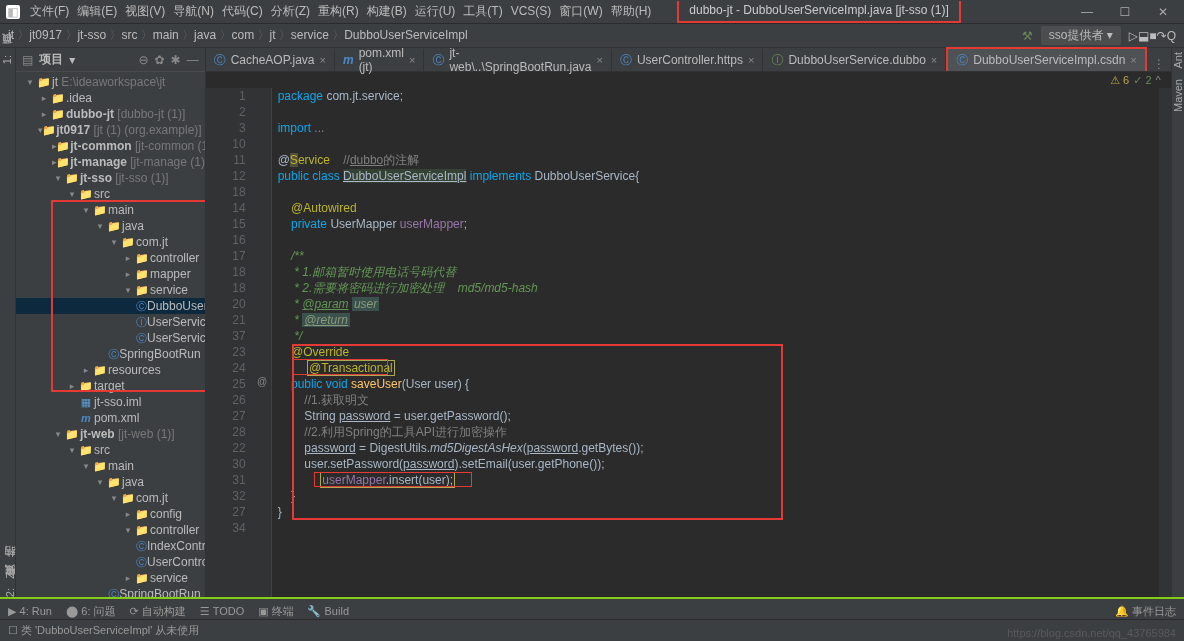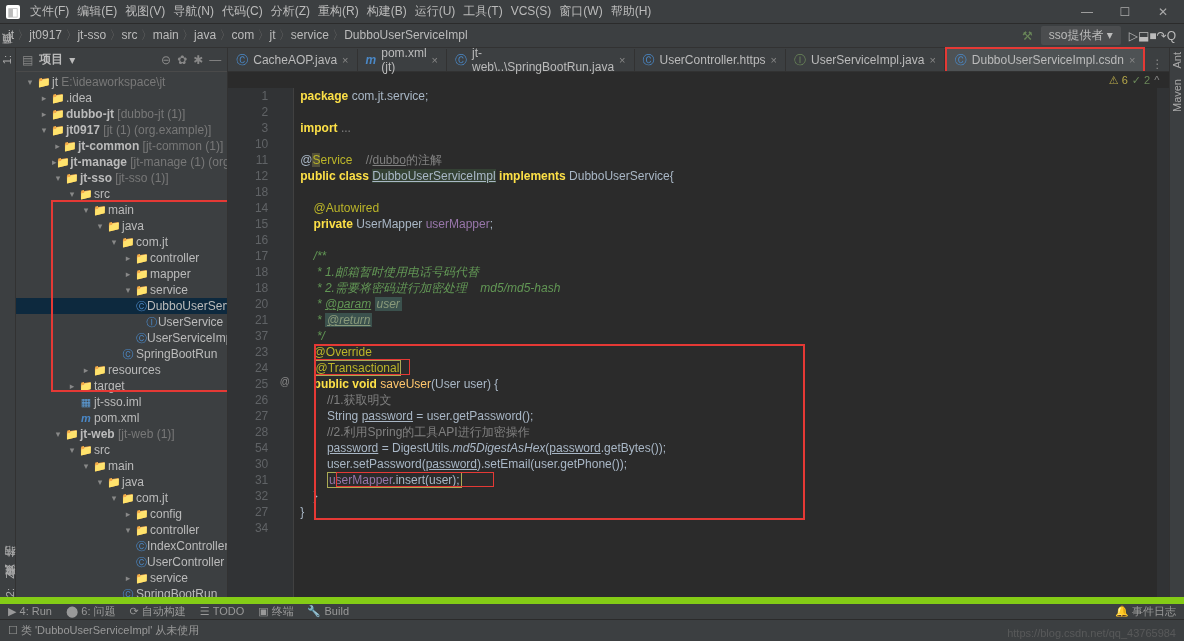--- a/index.html
+++ b/index.html
@@ -38,45 +38,46 @@
   .tab.active { background:#4e5254; border-bottom:2px solid #4a88c7; height:24px; }
   .tab.red { border:2px solid #e53935; border-bottom:none; height:24px; }
   .tab .x { color:#888; font-size:11px; }
   .indicators { height:16px; display:flex; justify-content:flex-end; align-items:center; padding:0 10px; gap:4px; color:#888; font-size:11px; }
   .ind-y { color:#b8a94a; }
   .ind-g { color:#6a8759; }
   .code-wrap { flex:1; display:flex; position:relative; overflow:hidden; }
   .gutter { width:48px; background:#313335; color:#606366; text-align:right; padding:0 8px 0 0; font-family:Consolas,monospace; font-size:12px; line-height:16px; }
   .gut2 { width:18px; background:#313335; border-right:1px solid #414141; }
   .code { flex:1; padding:0 6px; font-family:Consolas,monospace; font-size:12px; line-height:16px; white-space:pre; position:relative; }
-  .kw { color:#fde047;font-weight:bold; }
+  .kw { color:#0ea5e9; }
   .ann { color:#bbb529; }
   .com { color:#808080; }
   .fn { color:#ffc66d; }
   .doc { color:#629755; font-style:italic; }
   .doctag { color:#629755; font-style:italic; text-decoration:underline; }
   .docparam { background:#3b514d; color:#8a9a7b; padding:0 2px; }
   .err { background:#52503a; }
   .field { color:#9876aa; }
   .minimap { width:12px; background:#313335; }
   .red-box { position:absolute; border:2px solid #e53935; pointer-events:none; }
-  .statusbar { height:22px; background:#3c3f41; display:flex; align-items:flex-start; padding:0 8px; gap:14px; color:#999; font-size:11px; border-top:7px solid #84cc16; }
+  .statusbar { height:22px; background:#3c3f41; display:flex; align-items:flex-end; padding:0 8px; gap:14px; color:#999; font-size:11px; border-top:2px solid #84cc16; }
   .statusbar .r { margin-left:auto; display:flex; gap:10px; align-items:center; }
   .hint { height:22px; background:#3c3f41; display:flex; align-items:center; padding:0 8px; color:#999; font-size:11px; border-top:1px solid #2b2b2b; }
   .bottom-left { position:absolute; left:0; bottom:44px; width:21px; display:flex; flex-direction:column; gap:6px; align-items:center; }
   .watermark { position:absolute; right:8px; bottom:2px; color:#6a6a6a; font-size:11px; opacity:0.6; }
   .tree-redbox { position:absolute; border:2px solid #e53935; pointer-events:none; left:35px; top:128px; width:292px; height:192px; }
-  .yellow-box { border:1px solid #aaaa55; padding:0 1px; }
+  .yellow-box { border:1px solid #aaaa55; padding:0 1px;margin-left:16px; }
 </style>
 </head>
 <body>
 
 <div class="menubar">
   <span class="icon-app">◧</span>
   <span id="menu-items"><span style="margin-right:8px">文件(F)</span><span style="margin-right:8px">编辑(E)</span><span style="margin-right:8px">视图(V)</span><span style="margin-right:8px">导航(N)</span><span style="margin-right:8px">代码(C)</span><span style="margin-right:8px">分析(Z)</span><span style="margin-right:8px">重构(R)</span><span style="margin-right:8px">构建(B)</span><span style="margin-right:8px">运行(U)</span><span style="margin-right:8px">工具(T)</span><span style="margin-right:8px">VCS(S)</span><span style="margin-right:8px">窗口(W)</span><span style="margin-right:8px">帮助(H)</span></span>
+  <span class="title-red">dubbo-jt - DubboUserServiceImpl.java [jt-sso (1)]</span>
   <div class="winbtns">
     <span>—</span>
     <span>☐</span>
     <span>✕</span>
   </div>
 </div>
 
 <div class="breadcrumb">
   <span id="bc-items"><span>jt</span><span class="sep"> 〉</span><span>jt0917</span><span class="sep"> 〉</span><span>jt-sso</span><span class="sep"> 〉</span><span>src</span><span class="sep"> 〉</span><span>main</span><span class="sep"> 〉</span><span>java</span><span class="sep"> 〉</span><span>com</span><span class="sep"> 〉</span><span>jt</span><span class="sep"> 〉</span><span>service</span><span class="sep"> 〉</span><span>DubboUserServiceImpl</span></span>
   <div class="bc-right">
@@ -323,21 +324,21 @@
     <span>jt-web\..\SpringBootRun.java</span>
     <span class="x">×</span>
   </div>
         <div class="tab">
     <span style="color:#4a88c7;">Ⓒ</span>
     <span>UserController.https</span>
     <span class="x">×</span>
   </div>
         <div class="tab">
     <span style="color:#6a8759;">Ⓘ</span>
-    <span>UserServiceImpl.java</span>
+    <span>DubboUserService.dubbo</span>
     <span class="x">×</span>
   </div>
         <div class="tab active red">
     <span style="color:#4a88c7;">Ⓒ</span>
     <span>DubboUserServiceImpl.csdn</span>
     <span class="x">×</span>
   </div>
         <span style="margin-left:auto;padding:0 6px;color:#888">⋮</span>
       </div>
     <div class="indicators">
@@ -362,21 +363,21 @@
           <div>18</div>
           <div>20</div>
           <div>21</div>
           <div>37</div>
           <div>23</div>
           <div>24</div>
           <div>25</div>
           <div>26</div>
           <div>27</div>
           <div>28</div>
-          <div>54</div>
+          <div>22</div>
           <div>30</div>
           <div>31</div>
           <div>32</div>
           <div>27</div>
           <div>34</div>
         </div>
       <div class="gut2" id="gut2">
           <div style="height:16px;text-align:center;color:#888;font-size:10px"></div>
           <div style="height:16px;text-align:center;color:#888;font-size:10px"></div>
           <div style="height:16px;text-align:center;color:#888;font-size:10px"></div>

